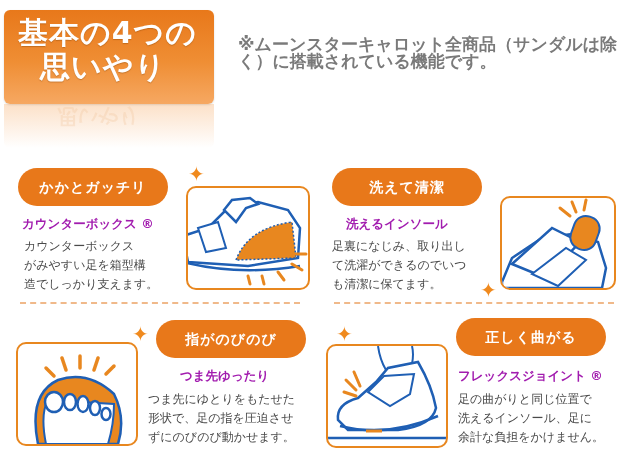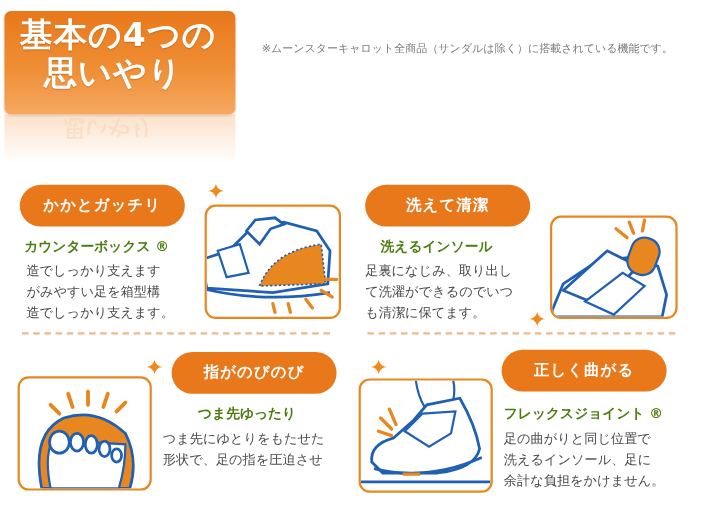--- a/index.html
+++ b/index.html
@@ -10,26 +10,26 @@
   
   .banner { left:4px; top:10px; width:210px; height:94px; border-radius:6px;
             background:linear-gradient(180deg,#e8781a 0%,#ef8e34 55%,#f6a862 100%);
             box-shadow:0 1px 2px rgba(0,0,0,0.15); }
   .banner-text { left:18px; top:16px; width:190px; color:#fff; font-size:30px; line-height:34px;
                  font-weight:bold; letter-spacing:1px; text-shadow:0 1px 1px rgba(120,60,0,0.35); }
   .reflection { left:4px; top:104px; width:210px; height:44px;
                 background:linear-gradient(180deg,rgba(246,168,98,0.35),rgba(255,255,255,0)); border-radius:0 0 6px 6px; }
   .reflection-text { left:18px; top:104px; width:190px; color:#f2c9a3; font-size:20px; line-height:26px; font-weight:bold;
                      transform:scaleY(-1); opacity:0.35; }
-  .note { left:238px; top:36px; width:398px; font-size:10px; line-height:17px; color:#7a7a7a; }
+  .note { left:238px; top:36px; width:398px; font-size:17px; line-height:17px; color:#7a7a7a;font-weight:bold; }
 
   
   .pill { background:#e8781a; color:#fff; border-radius:19px; height:38px; line-height:38px;
           font-size:14px; font-weight:bold; text-align:center; letter-spacing:1px; }
-  .subtitle { color:#4d7c0f; font-size:12.5px; font-weight:bold; white-space:nowrap;text-align:center; }
+  .subtitle { color:#a21caf; font-size:12.5px; font-weight:bold; white-space:nowrap;text-align:center; }
   .desc { font-size:12px; line-height:19px; color:#4a4a4a; }
 
   
   .box { border:2px solid #e8871f; border-radius:10px; background:#fff; overflow:hidden; }
   .box svg { display:block; }
 
   .divider { height:0; border-top:2px dashed #f0b98a; }
   .sparkle { color:#f08a1e; font-size:20px; line-height:20px; }
 </style>
 </head>
@@ -41,21 +41,21 @@
   <div style="padding-left:22px">思いやり</div>
 </div>
 <div class="abs reflection"></div>
 <div class="abs reflection-text" style="padding-left:40px">思いやり</div>
 <div class="abs note">※ムーンスターキャロット全商品（サンダルは除く）に搭載されている機能です。</div>
 
 <div class="abs" style="left:0;top:160px;width:320px;height:140px;">
   <div class="abs pill" style="left:18px;top:8px;width:150px;">かかとガッチリ</div>
   <div class="abs subtitle" style="left:22px;top:56px;">カウンターボックス ®</div>
   <div class="abs desc" style="left:24px;top:77px;">
-    <div>造でしっかり支えます</div>
+    <div>カウンターボックス</div>
     <div>がみやすい足を箱型構</div>
     <div>造でしっかり支えます。</div>
   </div>
   <div class="abs sparkle" style="left:188px;top:4px;">✦</div>
   <div class="abs box" style="left:186px;top:26px;width:120px;height:100px;">
     <svg width="120" height="100" viewBox="0 0 120 100">
       <path d="M-5 48 L20 40 L40 20 L70 14 L100 22 L112 40 L110 70 L60 78 L0 74 Z" fill="#fff" stroke="#1f5fb4" stroke-width="2.5"></path>
       <path d="M36 22 L44 12 L62 10 L70 16 L58 20 L48 34 Z" fill="#fff" stroke="#1f5fb4" stroke-width="2.5"></path>
       <path d="M10 40 L30 34 L38 60 L18 64 Z" fill="#fff" stroke="#1f5fb4" stroke-width="2"></path>
       <path d="M48 72 Q60 40 104 34 L108 70 Z" fill="#e8871f" stroke="#1f5fb4" stroke-width="1.5" stroke-dasharray="2 2"></path>
@@ -97,20 +97,21 @@
   <div class="abs divider" style="left:14px;top:142px;width:280px;"></div>
 </div>
 
 <div class="abs" style="left:0;top:310px;width:320px;height:150px;">
   <div class="abs sparkle" style="left:132px;top:14px;">✦</div>
   <div class="abs pill" style="left:156px;top:10px;width:150px;">指がのびのび</div>
   <div class="abs subtitle" style="left:180px;top:58px;">つま先ゆったり</div>
   <div class="abs desc" style="left:148px;top:80px;">
     <div>つま先にゆとりをもたせた</div>
     <div>形状で、足の指を圧迫させ</div>
+    <div>ずにのびのび動かせます。</div>
   </div>
   <div class="abs box" style="left:16px;top:32px;width:118px;height:100px;">
     <svg width="118" height="100" viewBox="0 0 118 100">
       <path d="M20 100 Q10 50 40 36 Q70 26 96 50 Q108 74 100 100 Z" fill="#e8871f" stroke="#1f5fb4" stroke-width="2.5"></path>
       <path d="M28 100 Q22 70 30 56 L96 60 Q96 80 90 100 Z" fill="#fff" stroke="#1f5fb4" stroke-width="2"></path>
       <g fill="#fff" stroke="#1f5fb4" stroke-width="2.5">
         <ellipse cx="36" cy="58" rx="9" ry="10"></ellipse>
           <ellipse cx="52" cy="58" rx="6" ry="8"></ellipse>
         <ellipse cx="65" cy="60" rx="5.5" ry="8"></ellipse>
           <ellipse cx="77" cy="64" rx="5" ry="7"></ellipse>

